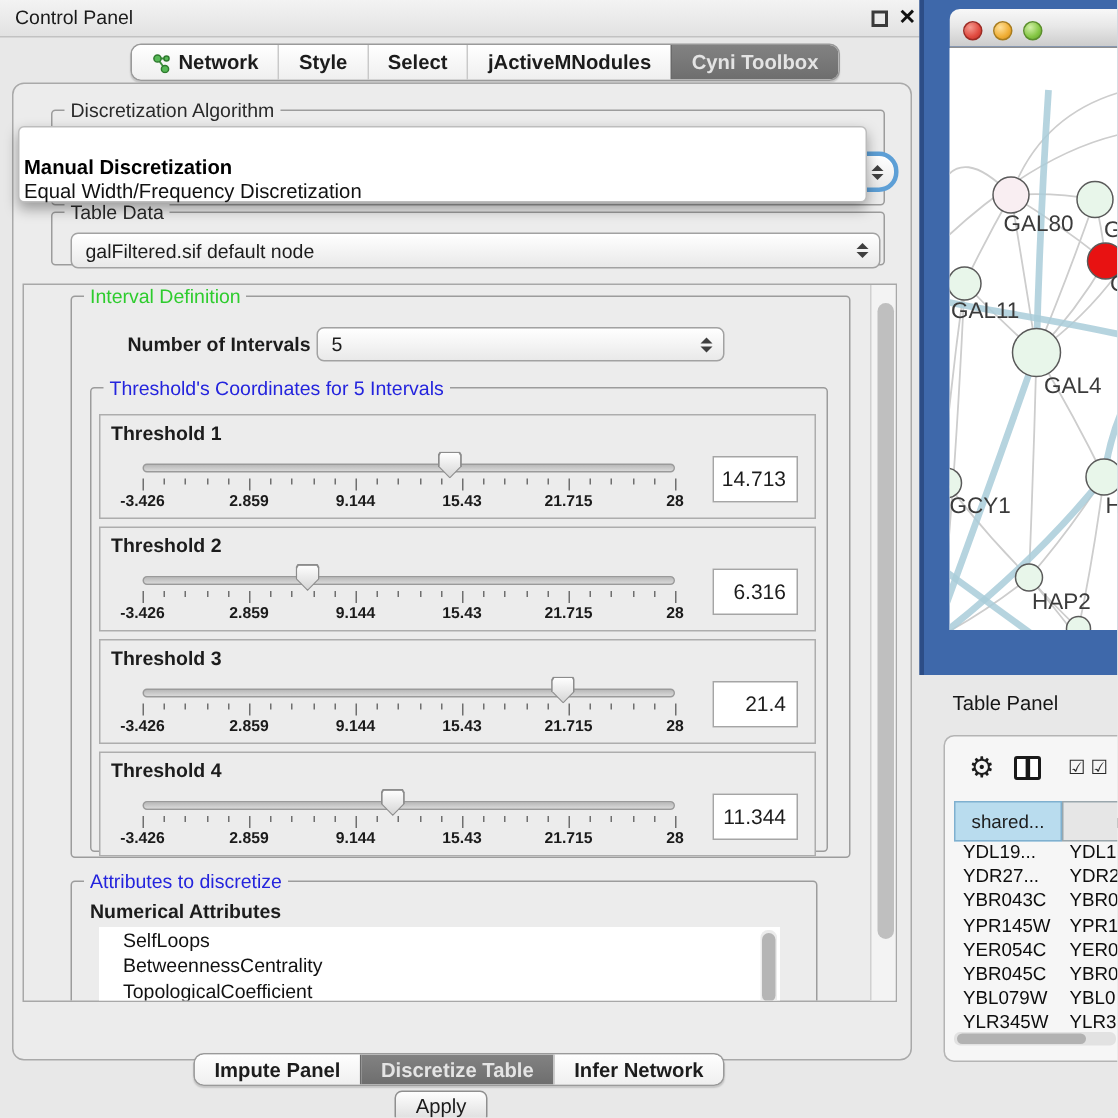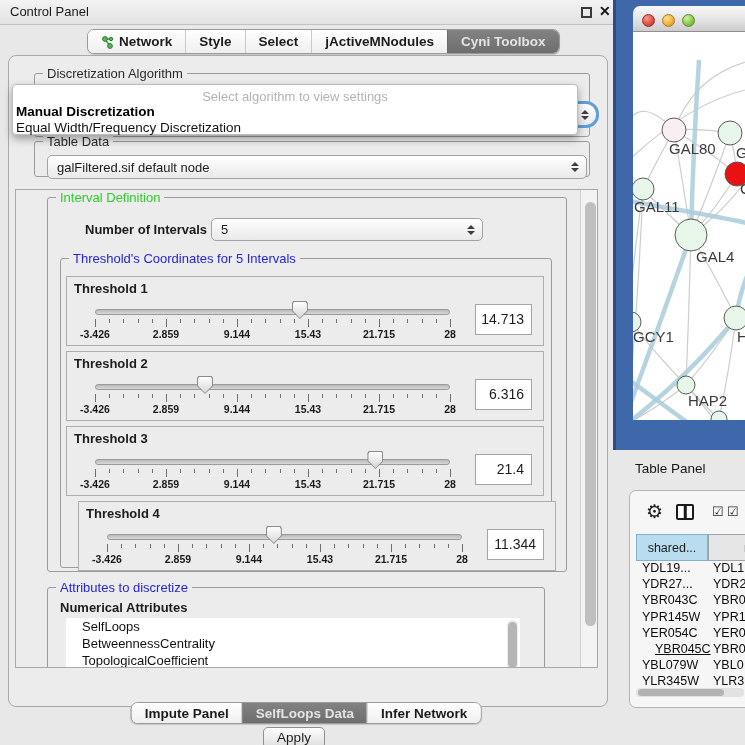--- a/index.html
+++ b/index.html
@@ -302,21 +302,21 @@
               <span class="ticklabel" style="left: 99px;">2.859</span>
               <span class="ticklabel" style="left: 170px;">9.144</span>
               <span class="ticklabel" style="left: 241px;">15.43</span>
               <span class="ticklabel" style="left: 312px;">21.715</span>
               <span class="ticklabel" style="left: 383px;">28</span>
               <div class="slider-thumb" style="left: 300.444px;">
                 <i></i>
               </div>
               <div class="valuebox">21.4</div>
             </div>
-            <div class="thr-box" style="top: 242px; margin-left: 12px;">
+            <div class="thr-box" style="top: 242px;">
               <div class="thr-title">Threshold 4</div>
               <div class="slider-track"></div>
               <div class="tickrow">
                 <span class="tick" style="left: 0px; height: 8px;"></span>
                 <span class="tick" style="left: 14.2px; height: 4px;"></span>
                 <span class="tick" style="left: 28.4px; height: 4px;"></span>
                 <span class="tick" style="left: 42.6px; height: 4px;"></span>
                 <span class="tick" style="left: 56.8px; height: 4px;"></span>
                 <span class="tick" style="left: 71px; height: 8px;"></span>
                 <span class="tick" style="left: 85.2px; height: 4px;"></span>
@@ -375,21 +375,21 @@
 
     <div class="abs apply-btn">Apply</div>
 
   </div>
 
   <div class="abs tabgroup" style="left:306px; top:702px; transform:translateX(-50%); height:22px;" id="bottom-tabs">
       <div class="tab">
         <span>Impute Panel</span>
       </div>
       <div class="tab selected">
-        <span>SelfLoops Data</span>
+        <span>Discretize Table</span>
       </div>
       <div class="tab">
         <span>Infer Network</span>
       </div>
     </div>
 
   <div class="abs blue-frame"></div>
 
   <div class="abs mac-window">
     <div class="mac-titlebar">
@@ -476,21 +476,21 @@
         </div>
         <div class="trow">
           <span class="tcell" style="left: 6px;">YPR145W</span>
           <span class="tcell" style="left: 77px;">YPR1</span>
         </div>
         <div class="trow">
           <span class="tcell" style="left: 6px;">YER054C</span>
           <span class="tcell" style="left: 77px;">YER0</span>
         </div>
         <div class="trow">
-          <span class="tcell" style="left: 19px; text-decoration: underline;">YBR045C</span>
+          <span class="tcell" style="left: 6px;">YBR045C</span>
           <span class="tcell" style="left: 77px;">YBR0</span>
         </div>
         <div class="trow">
           <span class="tcell" style="left: 6px;">YBL079W</span>
           <span class="tcell" style="left: 77px;">YBL0</span>
         </div>
         <div class="trow">
           <span class="tcell" style="left: 6px;">YLR345W</span>
           <span class="tcell" style="left: 77px;">YLR3</span>
         </div>
@@ -499,17 +499,16 @@
           <span class="tcell" style="left: 77px;">YIL0</span>
         </div>
       </div>
 
     <div class="hscroll">
       <span class="thumb abs"></span>
     </div>
   </div>
 
   <div class="abs algo-popup">
-    <div class="popup-hint">Select algorithm to view settings</div>
     <div class="popup-opt1">Manual Discretization</div>
     <div class="popup-opt2">Equal Width/Frequency Discretization</div>
   </div>
 </div>
 
 </body></html>

